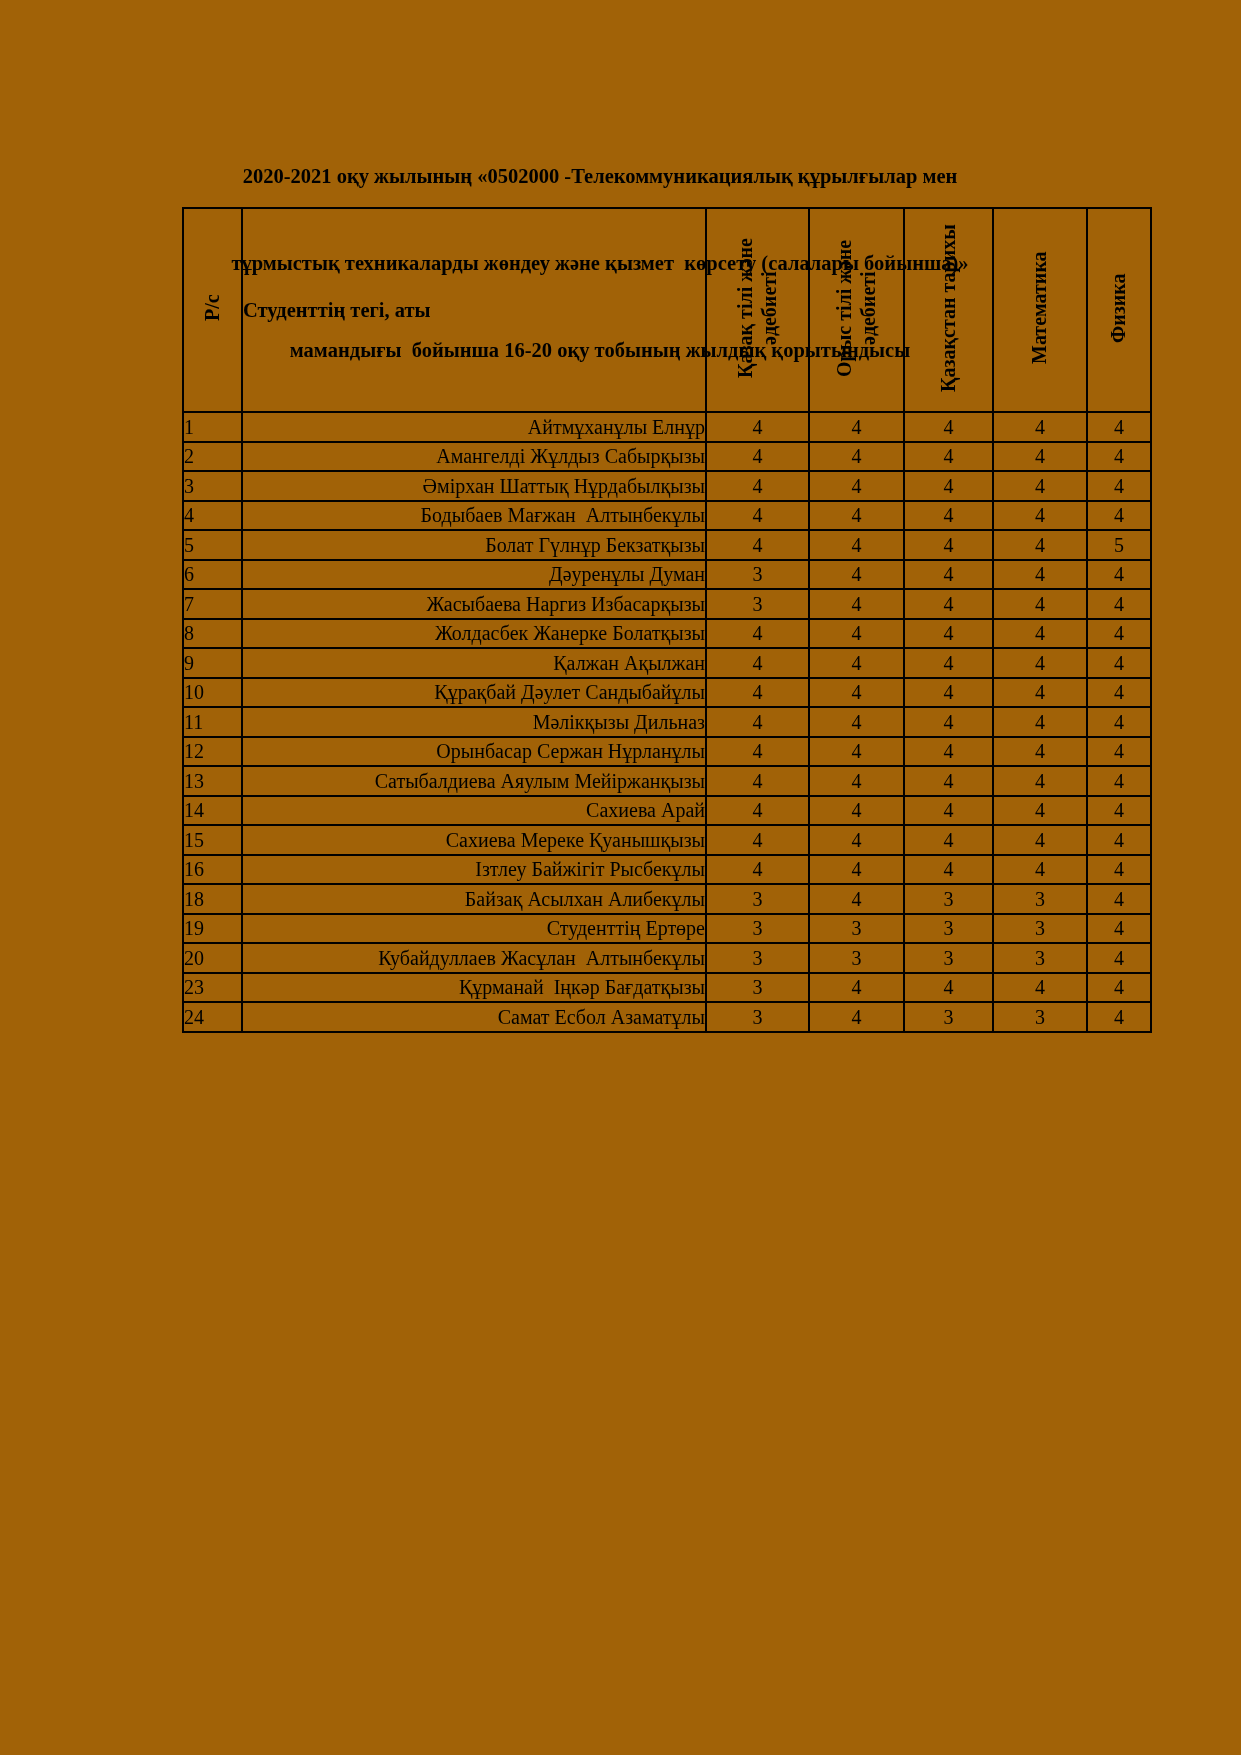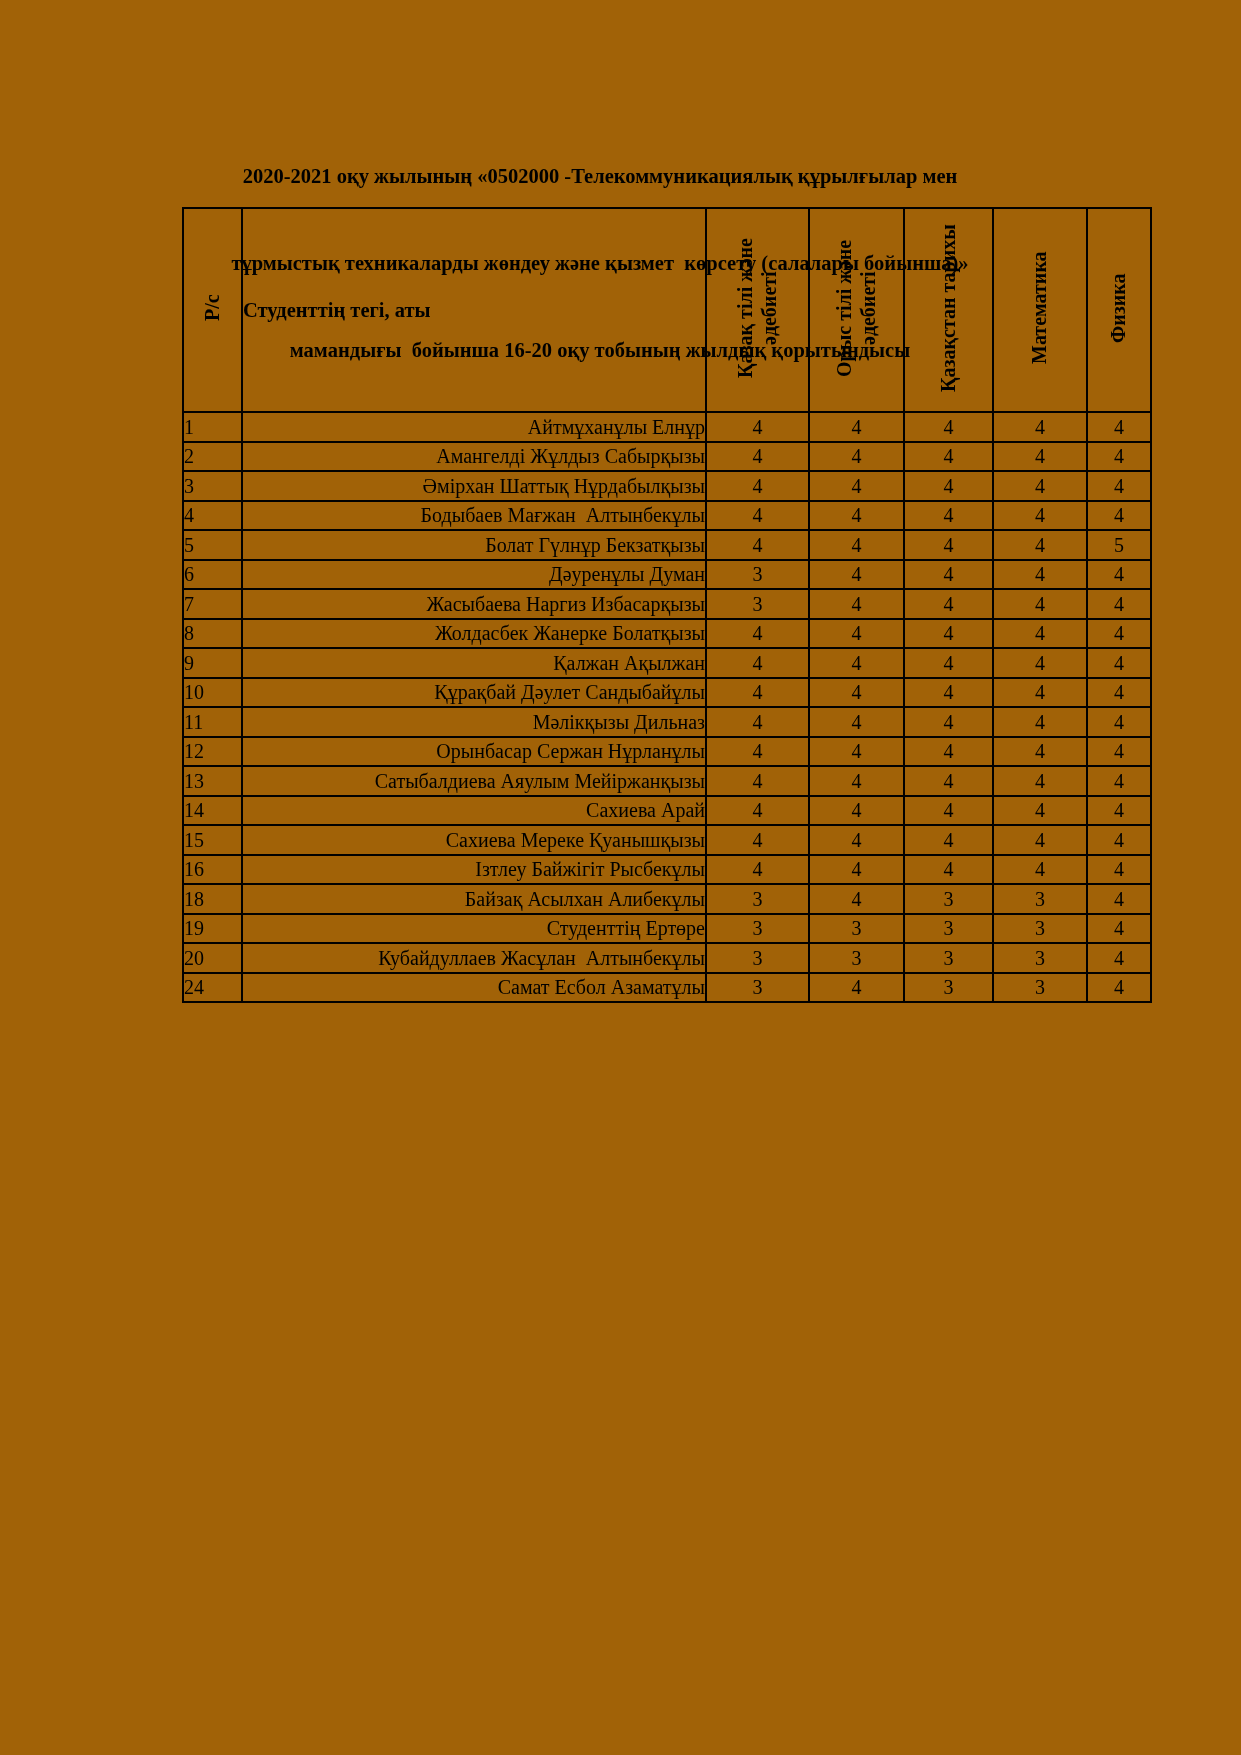--- a/index.html
+++ b/index.html
@@ -275,20 +275,29 @@
         <tr>
     <td class="c-num">20</td>
     <td class="c-name">Кубайдуллаев Жасұлан  Алтынбекұлы</td>
     <td class="c-grade">3</td>
     <td class="c-grade">3</td>
     <td class="c-grade">3</td>
     <td class="c-grade">3</td>
     <td class="c-grade">4</td>
   </tr>
         <tr>
+    <td class="c-num">23</td>
+    <td class="c-name">Құрманай  Іңкәр Бағдатқызы</td>
+    <td class="c-grade">3</td>
+    <td class="c-grade">4</td>
+    <td class="c-grade">4</td>
+    <td class="c-grade">4</td>
+    <td class="c-grade">4</td>
+  </tr>
+        <tr>
     <td class="c-num">24</td>
     <td class="c-name">Самат Есбол Азаматұлы</td>
     <td class="c-grade">3</td>
     <td class="c-grade">4</td>
     <td class="c-grade">3</td>
     <td class="c-grade">3</td>
     <td class="c-grade">4</td>
   </tr>
       </tbody>
   </table>

